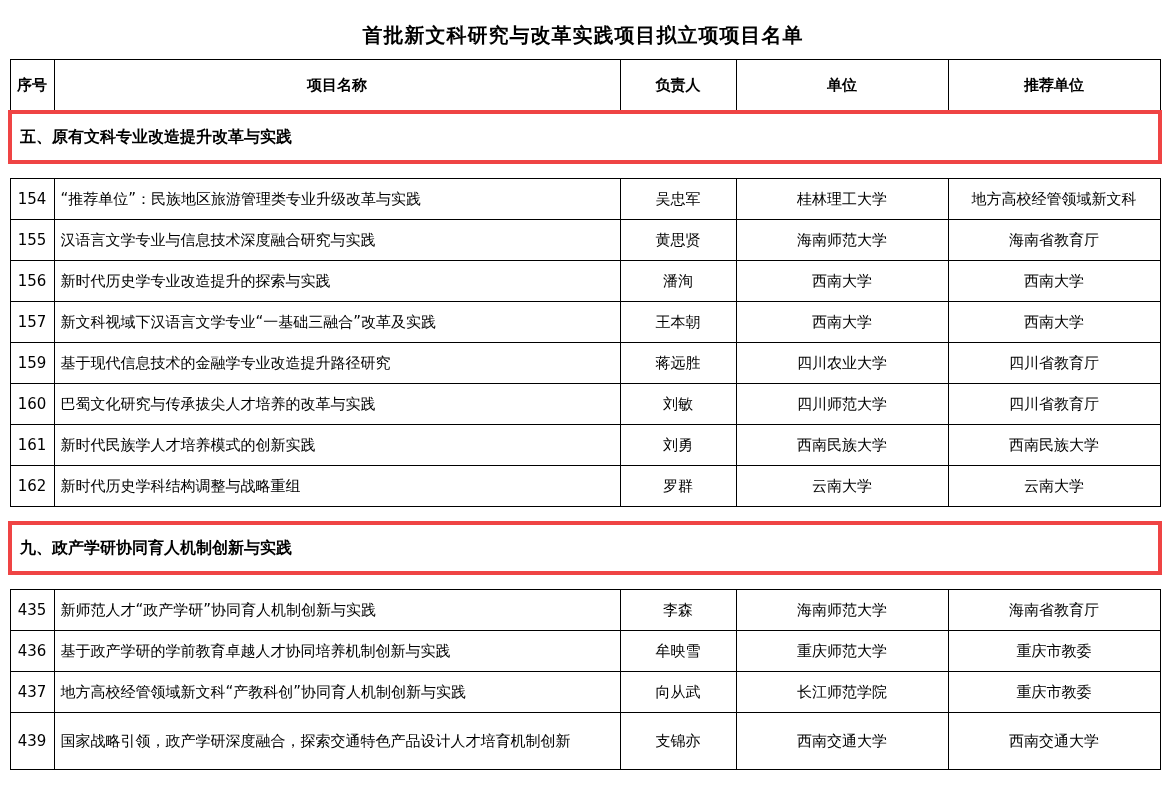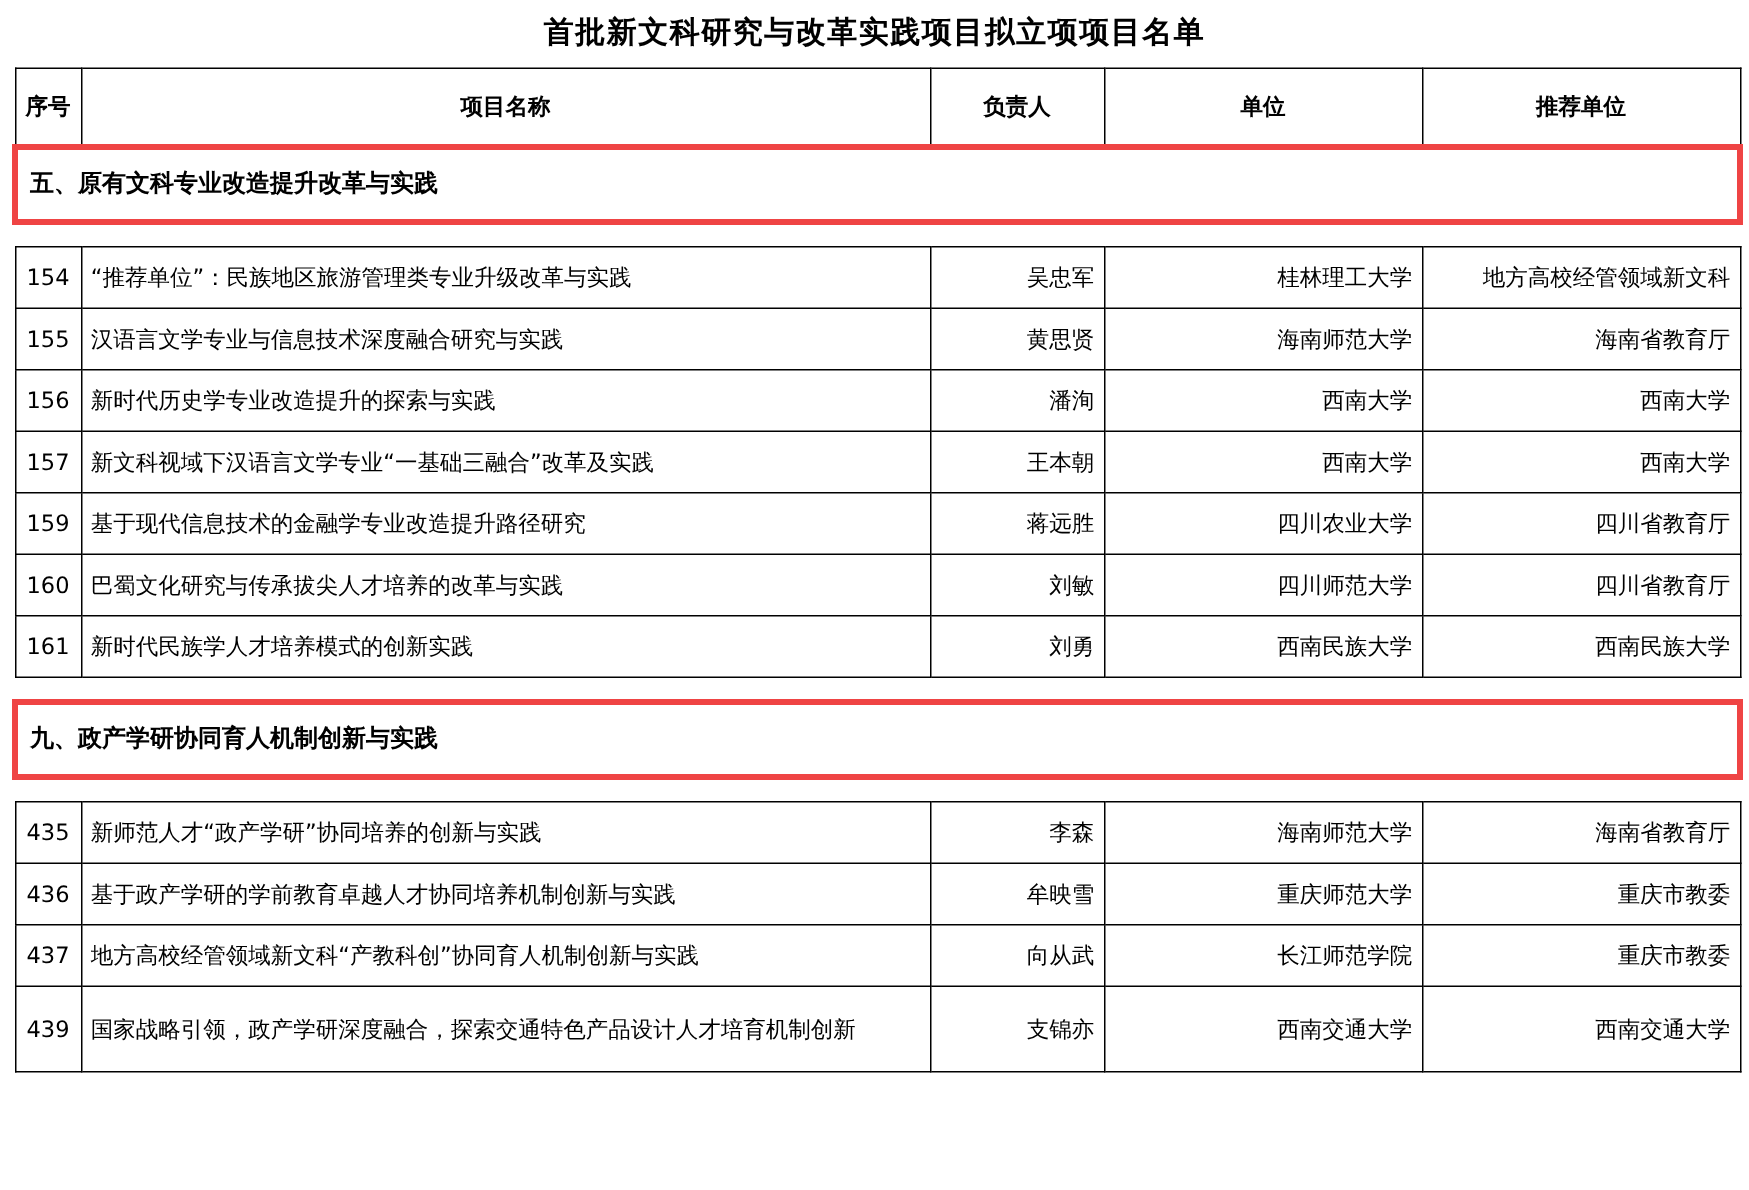--- a/index.html
+++ b/index.html
@@ -12,21 +12,21 @@
     height: 793px;
     font-family: "DejaVu Sans", "Liberation Sans", sans-serif;
     color: #000000;
     overflow: hidden;
   }
   .page {
     width: 1166px;
     height: 793px;
     position: relative;
     box-sizing: border-box;
-    padding: 0 8px;
+    padding: 14px 8px;
   }
   .doc-title {
     text-align: center;
     font-size: 20px;
     font-weight: bold;
     letter-spacing: 1px;
     padding: 8px 0 10px 0;
     font-family: "DejaVu Serif", "Liberation Serif", serif;
   }
   table.main {
@@ -58,21 +58,21 @@
   td.no {
     text-align: center;
     font-size: 15px;
     margin-left: 36px;
   }
   td.name {
     text-align: left;
     padding-left: 8px;
   }
   td.center {
-    text-align: right;
+    text-align: center;
   }
   tr.data-row td { height: 32px; }
   tr.data-row.tall td { height: 48px; }
 
   
   tr.section td {
     border: 4px solid #ef4444;
     font-weight: bold;
     font-size: 16px;
     height: 38px;
@@ -172,35 +172,42 @@
         <td class="center">四川师范大学</td>
         <td class="center">四川省教育厅</td>
       </tr>
       <tr class="data-row">
         <td class="no">161</td>
         <td class="name">新时代民族学人才培养模式的创新实践</td>
         <td class="center">刘勇</td>
         <td class="center">西南民族大学</td>
         <td class="center">西南民族大学</td>
       </tr>
+      <tr class="data-row">
+        <td class="no">162</td>
+        <td class="name">新时代历史学科结构调整与战略重组</td>
+        <td class="center">罗群</td>
+        <td class="center">云南大学</td>
+        <td class="center">云南大学</td>
+      </tr>
 
       <tr class="spacer">
           <td colspan="5"></td>
         </tr>
 
       <tr class="section">
         <td colspan="5">九、政产学研协同育人机制创新与实践</td>
       </tr>
       <tr class="spacer">
           <td colspan="5"></td>
         </tr>
 
       <tr class="data-row">
         <td class="no">435</td>
-        <td class="name">新师范人才“政产学研”协同培养的创新与实践</td>
+        <td class="name">新师范人才“政产学研”协同育人机制创新与实践</td>
         <td class="center">李森</td>
         <td class="center">海南师范大学</td>
         <td class="center">海南省教育厅</td>
       </tr>
       <tr class="data-row">
         <td class="no">436</td>
         <td class="name">基于政产学研的学前教育卓越人才协同培养机制创新与实践</td>
         <td class="center">牟映雪</td>
         <td class="center">重庆师范大学</td>
         <td class="center">重庆市教委</td>

